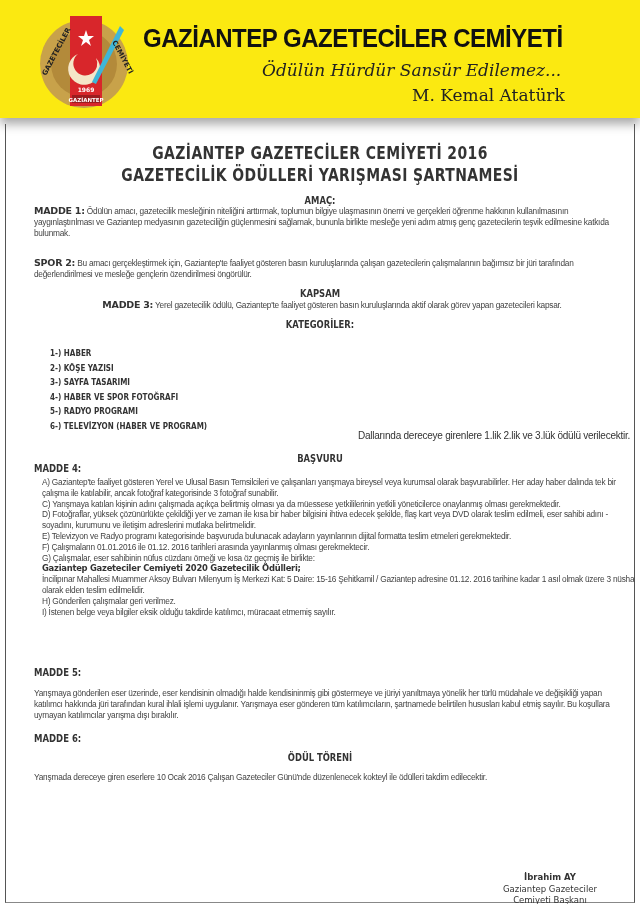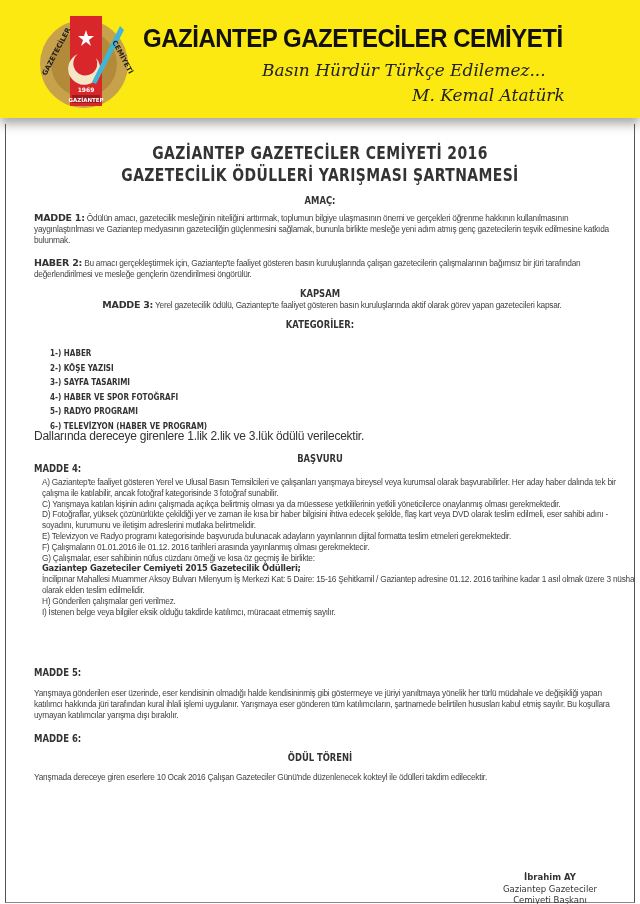--- a/index.html
+++ b/index.html
@@ -1,21 +1,21 @@
 <!DOCTYPE html>
 <html><head>
   <meta charset="utf-8">
   <style>
     html, body { margin: 0; padding: 0; }
     body { width: 640px; height: 904px; background: #ffffff; position: relative; overflow: hidden; font-family: "Liberation Sans", sans-serif; color: #222; }
     .banner { position: absolute; left: 0; top: 0; width: 640px; height: 118px; background: #fbe911; box-shadow: 0 6px 10px rgba(0,0,0,0.35); }
     .logo { position: absolute; left: 34px; top: 12px; width: 100px; height: 100px; }
     .org-title { position: absolute; left: 143px; top: 24px; font-family: "Liberation Sans", sans-serif; font-weight: bold; font-size: 25.5px; letter-spacing: -0.5px; color: #111; white-space: nowrap; transform: scaleX(0.94); transform-origin: left top; }
     .motto { position: absolute; left: 262px; top: 60px; font-family: "DejaVu Serif", serif; font-style: italic; font-size: 17px; color: #222; white-space: nowrap; }
-    .motto-author { position: absolute; left: 412px; top: 85px; font-family: "DejaVu Serif", serif; font-style: italic; font-size: 17px; color: #222; white-space: nowrap; }
+    .motto-author { position: absolute; left: 412px; top: 85px; font-family: "DejaVu Serif", serif; font-size: 17px; color: #222; white-space: nowrap; }
     .doc { position: absolute; left: 5px; top: 124px; width: 628px; height: 778px; border-left: 1.5px solid #555; border-right: 1.5px solid #555; border-bottom: 1px solid #888; }
     .doc-title { position: absolute; left: 0; width: 640px; text-align: center; font-family: "DejaVu Sans", sans-serif; font-weight: bold; font-size: 17px; color: #333; letter-spacing: 0.5px; transform: scaleX(0.82); transform-origin: center top; }
     .sec-head { position: absolute; left: 0; width: 640px; text-align: center; font-family: "DejaVu Sans", sans-serif; font-weight: bold; font-size: 10.5px; color: #333; transform: scaleX(0.8); transform-origin: center top; }
     .para { position: absolute; left: 34px; width: 596px; font-family: "Liberation Sans", sans-serif; font-size: 8.3px; line-height: 10.8px; color: #444; letter-spacing: -0.25px; }
     .madde { font-family: "DejaVu Sans", sans-serif; font-weight: bold; color: #333; font-size: 9.5px; }
     .madde-head { position: absolute; left: 34px; font-family: "DejaVu Sans", sans-serif; font-weight: bold; color: #333; font-size: 10px; transform: scaleX(0.85); transform-origin: left top; }
     .cat-list { position: absolute; left: 34px; top: 330px; margin: 16px; padding: 0; list-style: none; }
     .cat-list li { font-family: "DejaVu Sans", sans-serif; font-weight: bold; font-size: 8.2px; line-height: 14.6px; color: #333; white-space: nowrap; transform: scaleX(0.88); transform-origin: left top; }
     .bold-line { font-family: "DejaVu Sans", sans-serif; font-weight: bold; color: #333; font-size: 8.4px; }
     .sig { position: absolute; left: 470px; width: 160px; text-align: center; font-family: "DejaVu Sans", sans-serif; font-size: 8.5px; color: #333; line-height: 11.5px; margin-top: 32px; }
@@ -32,38 +32,38 @@
     <polygon points="52,18 54,24 60,24 55,28 57,34 52,30 47,34 49,28 44,24 50,24" fill="#ffffff"></polygon>
     <path d="M62 46 A16 16 0 1 1 44 42 A12 12 0 1 0 62 46 Z" fill="#f5e6c8"></path>
     <path d="M58 70 L86 14 L90 18 L62 72 Z" fill="#3fb6d8"></path>
     <text x="52" y="80" font-size="6" fill="#fff" text-anchor="middle" font-family="DejaVu Sans, sans-serif" font-weight="bold">1969</text>
     <rect x="38" y="83" width="28" height="8" fill="#9b1c1f"></rect>
     <text x="52" y="89.5" font-size="5.5" fill="#fff" text-anchor="middle" font-family="DejaVu Sans, sans-serif" font-weight="bold">GAZİANTEP</text>
     <text x="12" y="64" font-size="7" fill="#222" font-family="DejaVu Sans, sans-serif" font-weight="bold" transform="rotate(-62 12 64)">GAZETECİLER</text>
     <text x="78" y="30" font-size="7" fill="#222" font-family="DejaVu Sans, sans-serif" font-weight="bold" transform="rotate(62 78 30)">CEMİYETİ</text>
   </svg>
   <div class="org-title">GAZİANTEP GAZETECİLER CEMİYETİ</div>
-  <div class="motto">Basın Hürdür Türkçe Edilemez...</div>
+  <div class="motto">Ödülün Hürdür Sansür Edilemez...</div>
   <div class="motto-author">M. Kemal Atatürk</div>
 </div>
 
 <div class="doc"></div>
 
 <div class="doc-title" style="top:143px;">GAZİANTEP GAZETECİLER CEMİYETİ 2016</div>
 <div class="doc-title" style="top:165px;">GAZETECİLİK ÖDÜLLERİ YARIŞMASI ŞARTNAMESİ</div>
 
 <div class="sec-head" style="top:194px;">AMAÇ:</div>
 
-<div class="para" style="top:213px;">
+<div class="para" style="top:206px;">
   <span class="madde">MADDE 1:</span>
   <span>Ödülün amacı, gazetecilik mesleğinin niteliğini arttırmak, toplumun bilgiye ulaşmasının önemi ve gerçekleri öğrenme hakkının kullanılmasının yaygınlaştırılması ve Gaziantep medyasının gazeteciliğin güçlenmesini sağlamak, bununla birlikte mesleğe yeni adım atmış genç gazetecilerin teşvik edilmesine katkıda bulunmak.</span>
 </div>
 
 <div class="para" style="top:258px;">
-  <span class="madde">HABER 2:</span>
+  <span class="madde">SPOR 2:</span>
   <span>Bu amacı gerçekleştirmek için, Gaziantep'te faaliyet gösteren basın kuruluşlarında çalışan gazetecilerin çalışmalarının bağımsız bir jüri tarafından değerlendirilmesi ve mesleğe gençlerin özendirilmesi öngörülür.</span>
 </div>
 
 <div class="sec-head" style="top:287px;">KAPSAM</div>
 
 <div class="para" style="top:300px;text-align:center;">
   <span class="madde">MADDE 3:</span>
   <span>Yerel gazetecilik ödülü, Gaziantep'te faaliyet gösteren basın kuruluşlarında aktif olarak görev yapan gazetecileri kapsar.</span>
 </div>
 
@@ -71,33 +71,33 @@
 
 <ul class="cat-list">
   <li>1-) HABER</li>
   <li>2-) KÖŞE YAZISI</li>
   <li>3-) SAYFA TASARIMI</li>
   <li>4-) HABER VE SPOR FOTOĞRAFI</li>
   <li>5-) RADYO PROGRAMI</li>
   <li>6-) TELEVİZYON (HABER VE PROGRAM)</li>
 </ul>
 
-<div class="para" style="top:431px; font-size:12px; color:#333;">Dallarında dereceye girenlere 1.lik 2.lik ve 3.lük ödülü verilecektir.</div>
+<div class="para" style="top:431px; font-size:10px; color:#333;text-align:right;">Dallarında dereceye girenlere 1.lik 2.lik ve 3.lük ödülü verilecektir.</div>
 
 <div class="sec-head" style="top:452px;">BAŞVURU</div>
 <div class="madde-head" style="top:463px;">MADDE 4:</div>
 
 <div class="para" style="top:477px;margin-left:8px;">
   <div>A) Gaziantep'te faaliyet gösteren Yerel ve Ulusal Basın Temsilcileri ve çalışanları yarışmaya bireysel veya kurumsal olarak başvurabilirler. Her aday haber dalında tek bir çalışma ile katılabilir, ancak fotoğraf kategorisinde 3 fotoğraf sunabilir.</div>
   <div>C) Yarışmaya katılan kişinin adını çalışmada açıkça belirtmiş olması ya da müessese yetkililerinin yetkili yöneticilerce onaylanmış olması gerekmektedir.</div>
   <div>D) Fotoğraflar, yüksek çözünürlükte çekildiği yer ve zaman ile kısa bir haber bilgisini ihtiva edecek şekilde, flaş kart veya DVD olarak teslim edilmeli, eser sahibi adını - soyadını, kurumunu ve iletişim adreslerini mutlaka belirtmelidir.</div>
   <div>E) Televizyon ve Radyo programı kategorisinde başvuruda bulunacak adayların yayınlarının dijital formatta teslim etmeleri gerekmektedir.</div>
   <div>F) Çalışmaların 01.01.2016 ile 01.12. 2016 tarihleri arasında yayınlanmış olması gerekmektecir.</div>
   <div>G) Çalışmalar, eser sahibinin nüfus cüzdanı örneği ve kısa öz geçmiş ile birlikte:</div>
-  <div class="bold-line">Gaziantep Gazeteciler Cemiyeti 2015 Gazetecilik Ödülleri;</div>
+  <div class="bold-line">Gaziantep Gazeteciler Cemiyeti 2020 Gazetecilik Ödülleri;</div>
   <div>İncilipınar Mahallesi Muammer Aksoy Bulvarı Milenyum İş Merkezi Kat: 5 Daire: 15-16 Şehitkamil / Gaziantep adresine 01.12. 2016 tarihine kadar 1 asıl olmak üzere 3 nüsha olarak elden teslim edilmelidir.</div>
   <div>H) Gönderilen çalışmalar geri verilmez.</div>
   <div>I) İstenen belge veya bilgiler eksik olduğu takdirde katılımcı, müracaat etmemiş sayılır.</div>
 </div>
 
 <div class="madde-head" style="top:667px;">MADDE 5:</div>
 <div class="para" style="top:688px;">Yarışmaya gönderilen eser üzerinde, eser kendisinin olmadığı halde kendisininmiş gibi göstermeye ve jüriyi yanıltmaya yönelik her türlü müdahale ve değişikliği yapan katılımcı hakkında jüri tarafından kural ihlali işlemi uygulanır. Yarışmaya eser gönderen tüm katılımcıların, şartnamede belirtilen hususları kabul etmiş sayılır. Bu koşullara uymayan katılımcılar yarışma dışı bırakılır.</div>
 
 <div class="madde-head" style="top:733px;">MADDE 6:</div>
 <div class="sec-head" style="top:751px;">ÖDÜL TÖRENİ</div>

